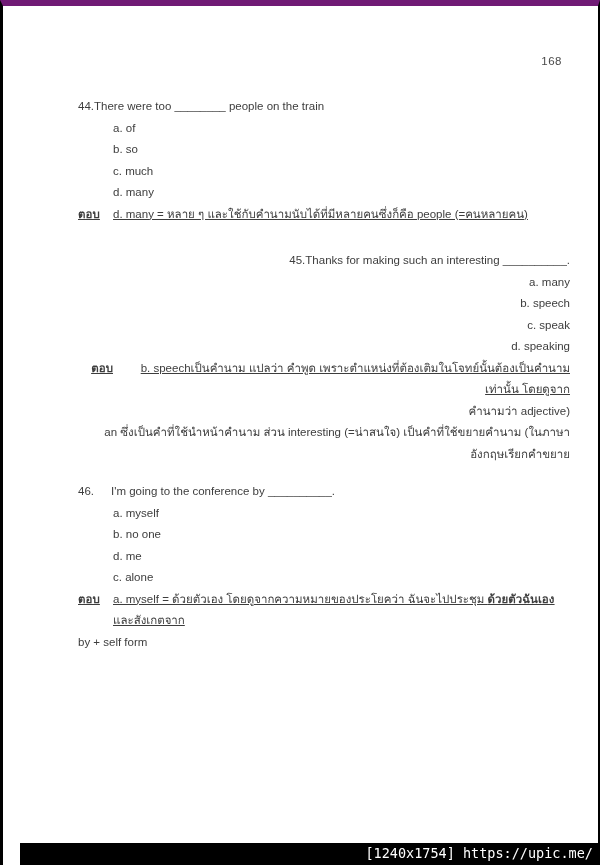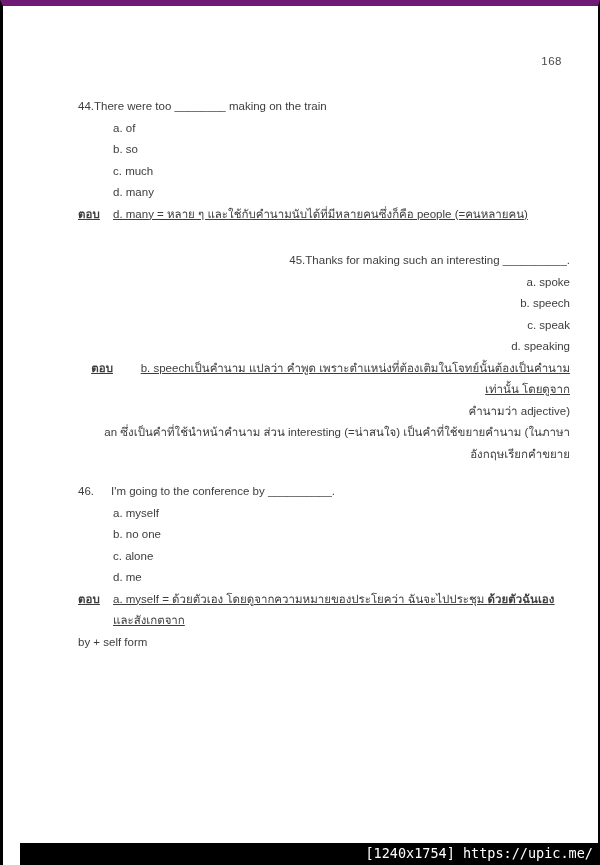--- a/index.html
+++ b/index.html
@@ -69,56 +69,56 @@
 <body>
 
 <div class="frame">
 
   <div class="page-number">168</div>
 
   <div class="content">
 
     <section class="question q44">
       <div class="q-line">
-        <span class="q-num">44.</span><span class="q-text">There were too ________ making on the train</span>
+        <span class="q-num">44.</span><span class="q-text">There were too ________ people on the train</span>
       </div>
       <div class="choice">a. of</div>
       <div class="choice">b. so</div>
       <div class="choice">c. much</div>
       <div class="choice">d. many</div>
       <div class="answer-line">
         <span class="ans-label"><span>ตอบ</span></span>
         <span class="ans-text">d. many = หลาย ๆ และใช้กับคำนามนับได้ที่มีหลายคนซึ่งก็คือ people (=คนหลายคน)</span>
       </div>
     </section>
 
     <section class="question q45">
       <div class="q-line">
         <span class="q-num">45.</span><span class="q-text">Thanks for making such an interesting __________.</span>
       </div>
-      <div class="choice">a. spoke</div>
+      <div class="choice">a. many</div>
       <div class="choice">b. speech</div>
       <div class="choice">c. speak</div>
       <div class="choice">d. speaking</div>
       <div class="answer-line">
         <span class="ans-label"><span>ตอบ</span></span>
         <span class="ans-text">b. speechเป็นคำนาม แปลว่า คำพูด เพราะตำแหน่งที่ต้องเติมในโจทย์นั้นต้องเป็นคำนามเท่านั้น โดยดูจาก</span>
       </div>
       <div class="cont-line">คำนามว่า adjective)</div>
       <div class="cont-line">an ซึ่งเป็นคำที่ใช้นำหน้าคำนาม ส่วน interesting (=น่าสนใจ) เป็นคำที่ใช้ขยายคำนาม (ในภาษาอังกฤษเรียกคำขยาย</div>
     </section>
 
     <section class="question q46">
       <div class="q-line">
         <span class="q-num wide">46.</span><span class="q-text">I'm going to the conference by __________.</span>
       </div>
       <div class="choice">a. myself</div>
       <div class="choice">b. no one</div>
+      <div class="choice">d. me</div>
       <div class="choice">c. alone</div>
-      <div class="choice">d. me</div>
       <div class="answer-line">
         <span class="ans-label"><span>ตอบ</span></span>
         <span class="ans-text"><span>a. myself = ด้วยตัวเอง โดยดูจากความหมายของประโยคว่า ฉันจะไปประชุม </span><span class="seg-underline">ด้วยตัวฉันเอง</span><span> และสังเกตจาก</span></span>
       </div>
       <div class="cont-line">by + self form</div>
     </section>
 
   </div>
 
   <div class="footer-bar">

